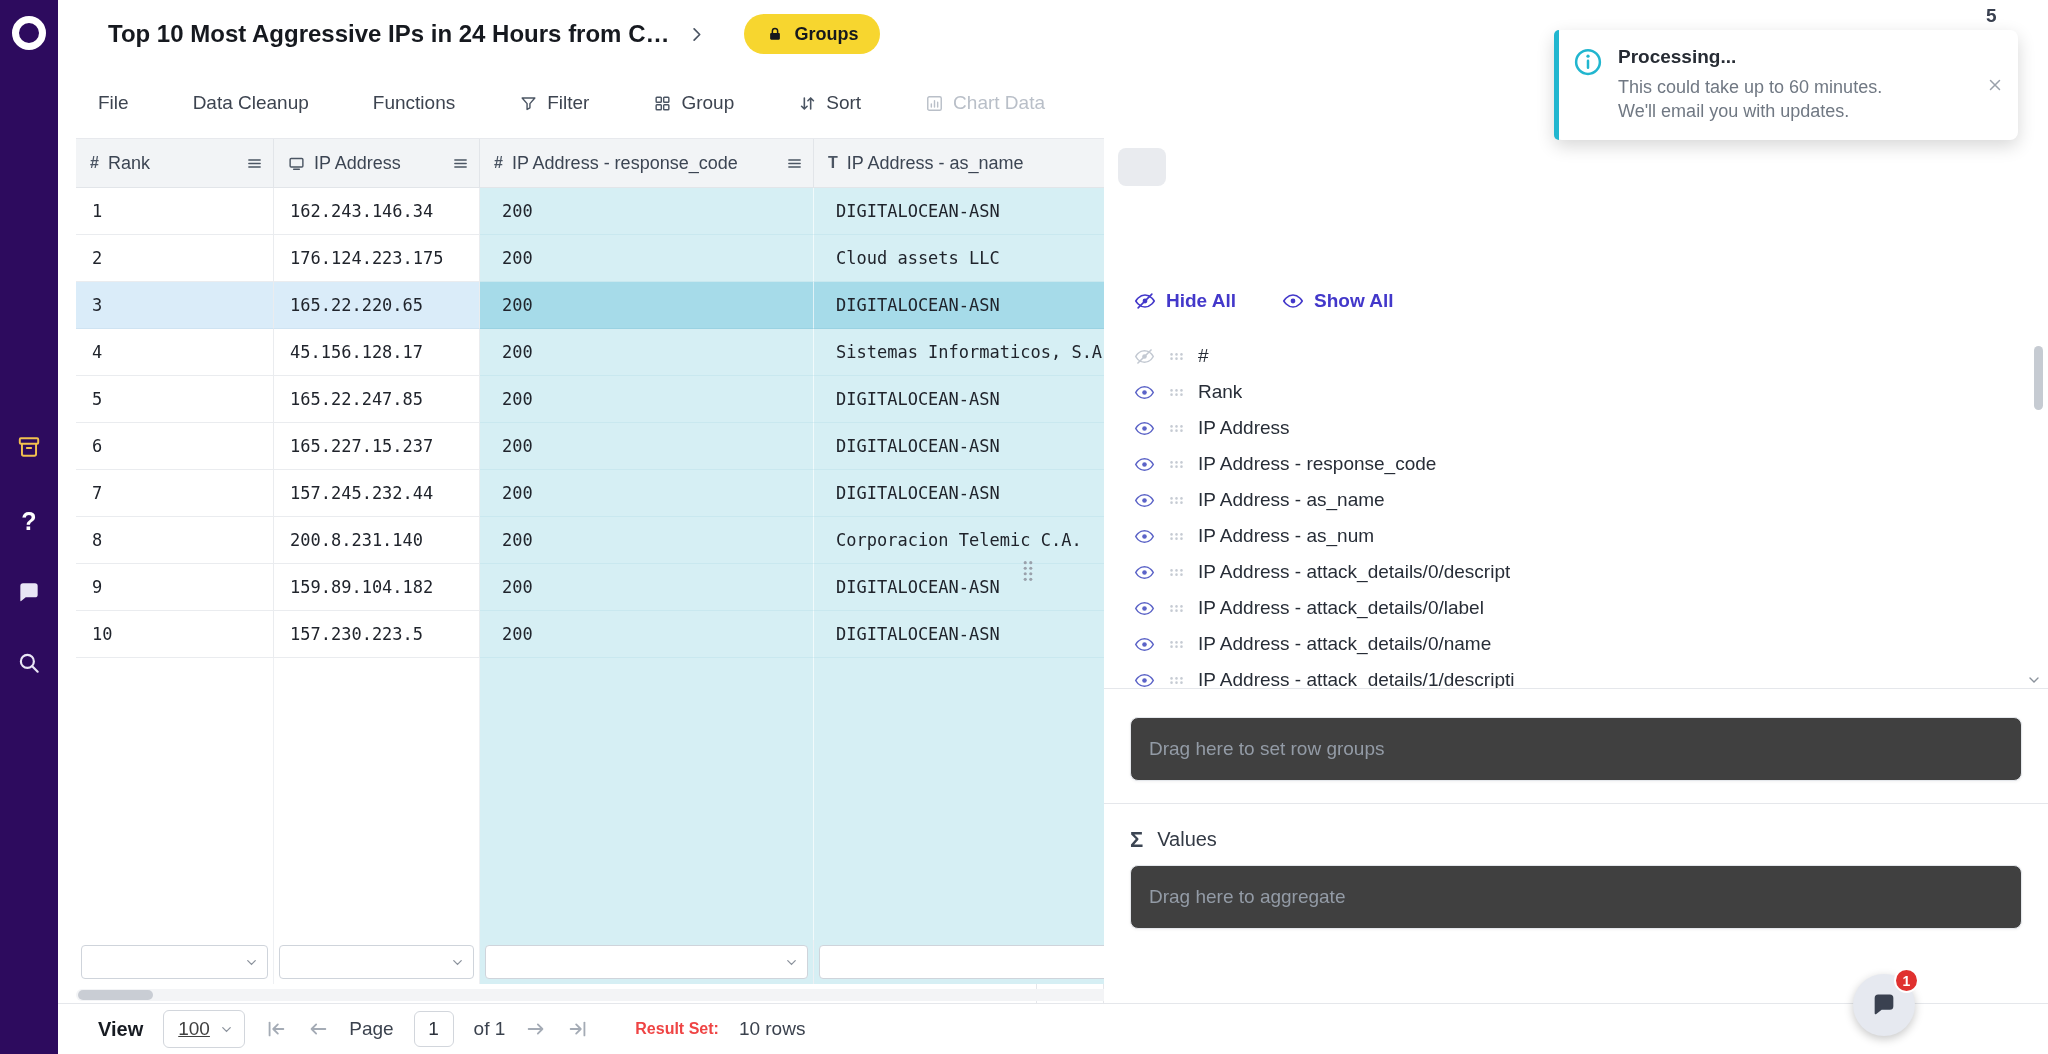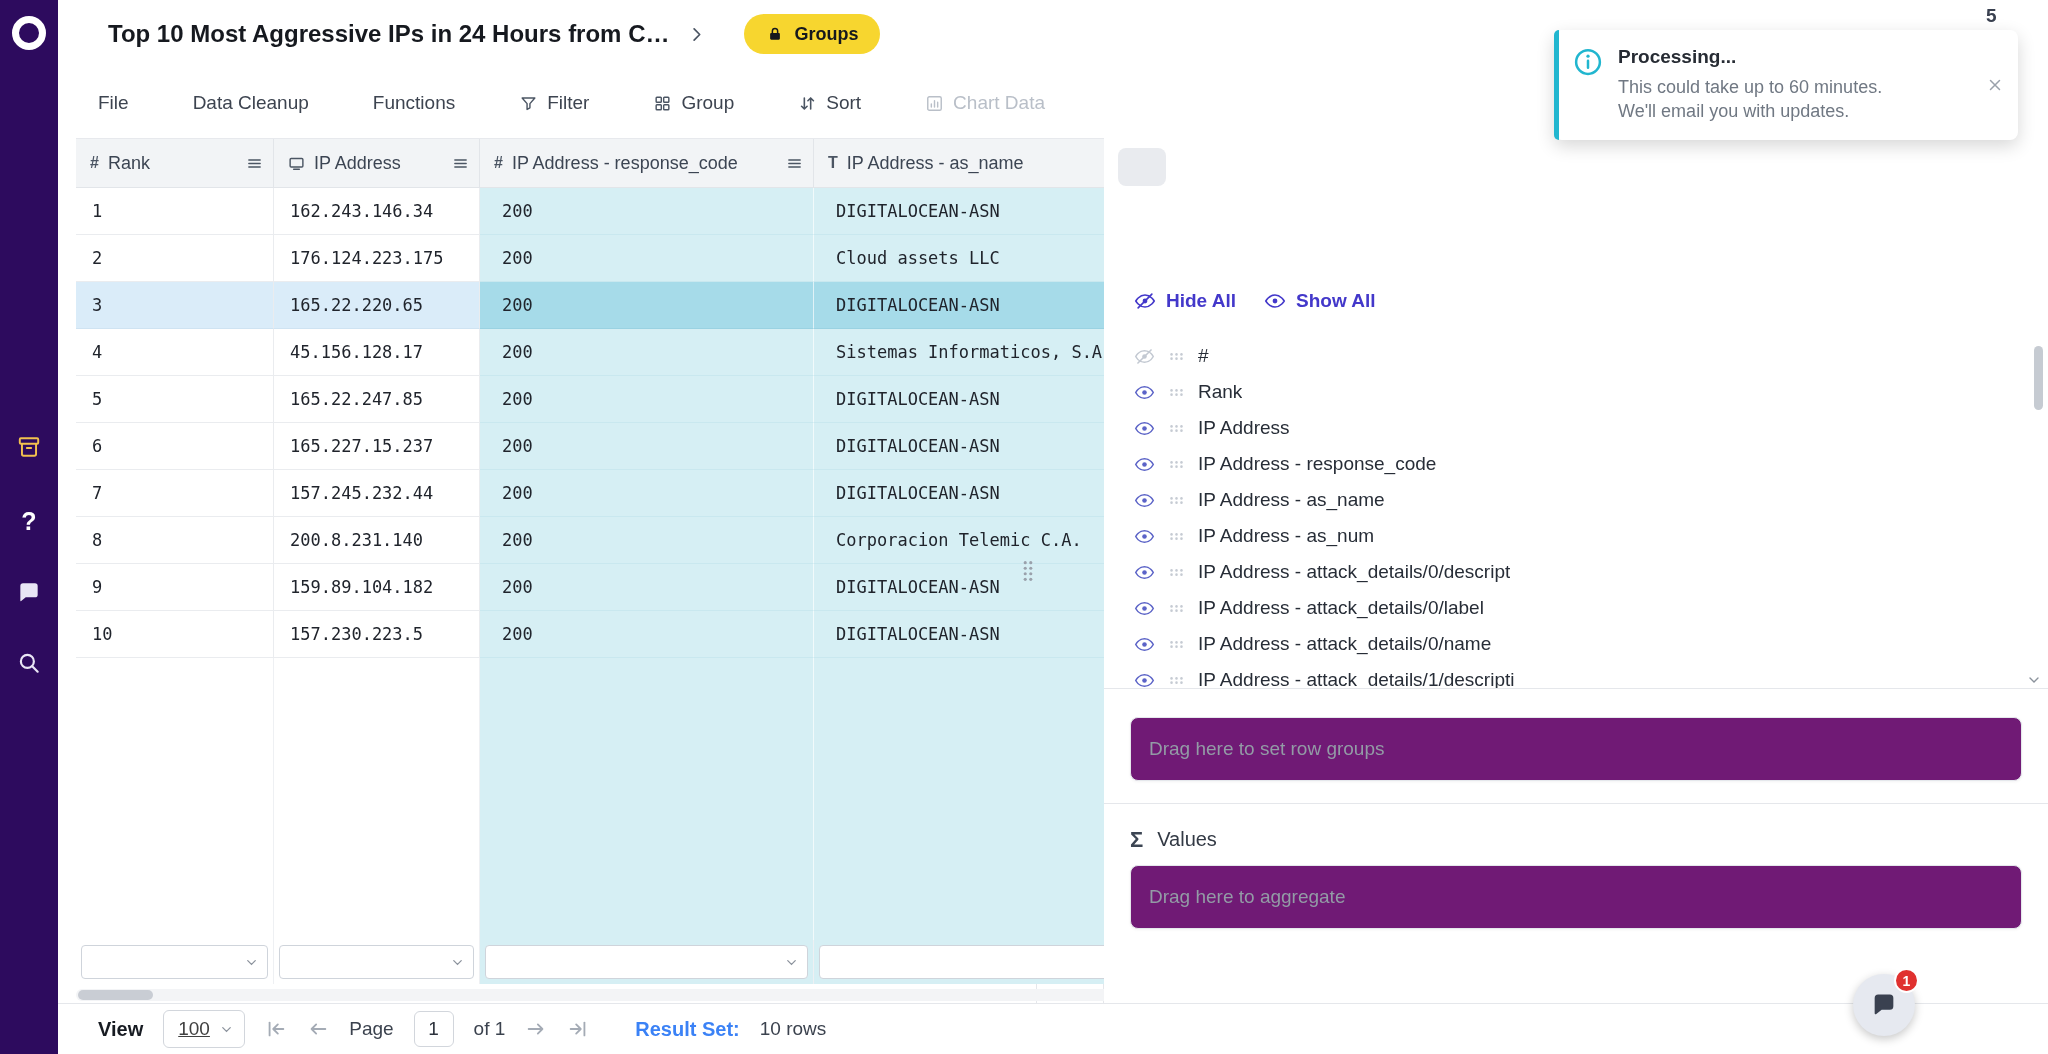--- a/index.html
+++ b/index.html
@@ -90,58 +90,58 @@
        border-top:3px solid transparent;color:#646b76;cursor:pointer;}
   .tab.selected{border-top-color:#4f46e5;color:#4f46e5;}
   .tab svg{width:26px;height:26px;}
   .collapse-btn{margin-top:auto;margin-bottom:16px;height:44px;display:flex;align-items:center;justify-content:center;
                 border:none;background:none;color:#646b76;cursor:pointer;}
   .collapse-btn svg{width:24px;height:24px;}
 
   
   #panel{flex:1;min-width:0;background:#fff;position:relative;overflow:hidden;display:flex;flex-direction:column;}
   .obscured-pill{position:absolute;top:10px;left:14px;width:48px;height:38px;background:#e9ebef;border-radius:8px;}
-  .hideshow{margin:148px 0 0 30px;height:30px;flex:none;display:flex;gap:28px;}
+  .hideshow{margin:148px 0 0 30px;height:30px;flex:none;display:flex;gap:46px;}
   .hs-link{display:flex;align-items:center;gap:10px;color:#4338ca;font-size:19px;font-weight:600;cursor:pointer;}
   .hs-link svg{width:22px;height:22px;}
   .pcol-list{margin-top:22px;height:350px;flex:none;overflow:hidden;position:relative;}
   .pcol-item{height:36px;display:flex;align-items:center;gap:13px;padding-left:30px;white-space:nowrap;}
   .pcol-item .eye{color:#5b63c7;cursor:pointer;}
   .pcol-item .eye svg{width:21px;height:21px;}
   .pcol-item.hiddencol .eye{color:#c3c9d2;}
   .pcol-item .dots{color:#c6cbd3;cursor:grab;}
   .pcol-item .dots svg{width:17px;height:17px;}
   .pcol-item .plabel{font-size:19px;color:#272d37;overflow:hidden;}
   .plist-scroll{position:absolute;right:5px;top:8px;width:9px;height:64px;background:#c6cbd2;border-radius:5px;cursor:pointer;}
   .plist-chevron{position:absolute;right:6px;bottom:0;color:#8b929c;}
   .plist-chevron svg{width:16px;height:16px;}
 
   .psection{border-top:1px solid #e5e7eb;flex:none;padding:14px 26px 0 26px;}
   .psection.values{padding-top:24px;}
   .psec-head{display:flex;align-items:center;gap:14px;font-size:20px;color:#333a45;}
   .psec-head .icw{color:#4b5563;}
   .psec-head svg{width:21px;height:21px;}
   .sigma{font-size:22px;font-weight:600;color:#3c4553;line-height:1;}
-  .dropzone{margin:14px 0 22px 0;height:64px;border:1px solid #e5e8ec;border-radius:8px;background:#701a75;
+  .dropzone{margin:14px 0 22px 0;height:64px;border:1px solid #e5e8ec;border-radius:8px;background:#404040;
             box-shadow:0 1px 3px rgba(16,24,40,.05);display:flex;align-items:center;padding-left:18px;
             font-size:19px;color:#939ba6;}
 
   
   #bottombar{height:51px;flex:none;border-top:1px solid #e5e7eb;display:flex;align-items:center;
              padding-left:40px;gap:20px;font-size:19px;color:#3b424e;background:#fff;}
   .view-label{font-weight:700;font-size:20px;color:#171b22;}
   .view-select{width:82px;height:38px;border:1px solid #d2d6dc;border-radius:6px;background:#fff;display:flex;
                align-items:center;justify-content:space-between;padding:0 10px 0 14px;cursor:pointer;color:#8b929c;}
   .view-select .vval{color:#404040;text-decoration:underline;}
   .view-select svg{width:15px;height:15px;}
   .pg-btn{background:none;border:none;color:#a4abb5;cursor:pointer;display:flex;padding:0;}
   .pg-btn svg{width:22px;height:22px;}
   .page-input{width:40px;height:36px;border:1px solid #d2d6dc;border-radius:6px;display:flex;
               align-items:center;justify-content:center;color:#2c323c;}
-  .result-label{font-weight:700;color:#3b82f6;font-size:20px;margin-left:26px;}
+  .result-label{font-weight:700;color:#ef4444;font-size:16px;margin-left:26px;}
 
   
   .toast{position:absolute;left:1554px;width:464px;background:#fff;border-radius:8px;z-index:40;
          box-shadow:0 6px 18px rgba(0,0,0,.16);display:flex;align-items:flex-start;gap:14px;
          padding:16px 44px 16px 18px;}
   .toast::before{content:"";position:absolute;left:0;top:0;bottom:0;width:5px;border-radius:8px 0 0 8px;
                  background:var(--ac);}
   #toast1{top:30px;--ac:#21b6cf;}
   #toast2{top:162px;--ac:#b4d335;}
   .ticon{width:32px;height:32px;flex:none;display:flex;align-items:center;justify-content:center;}

